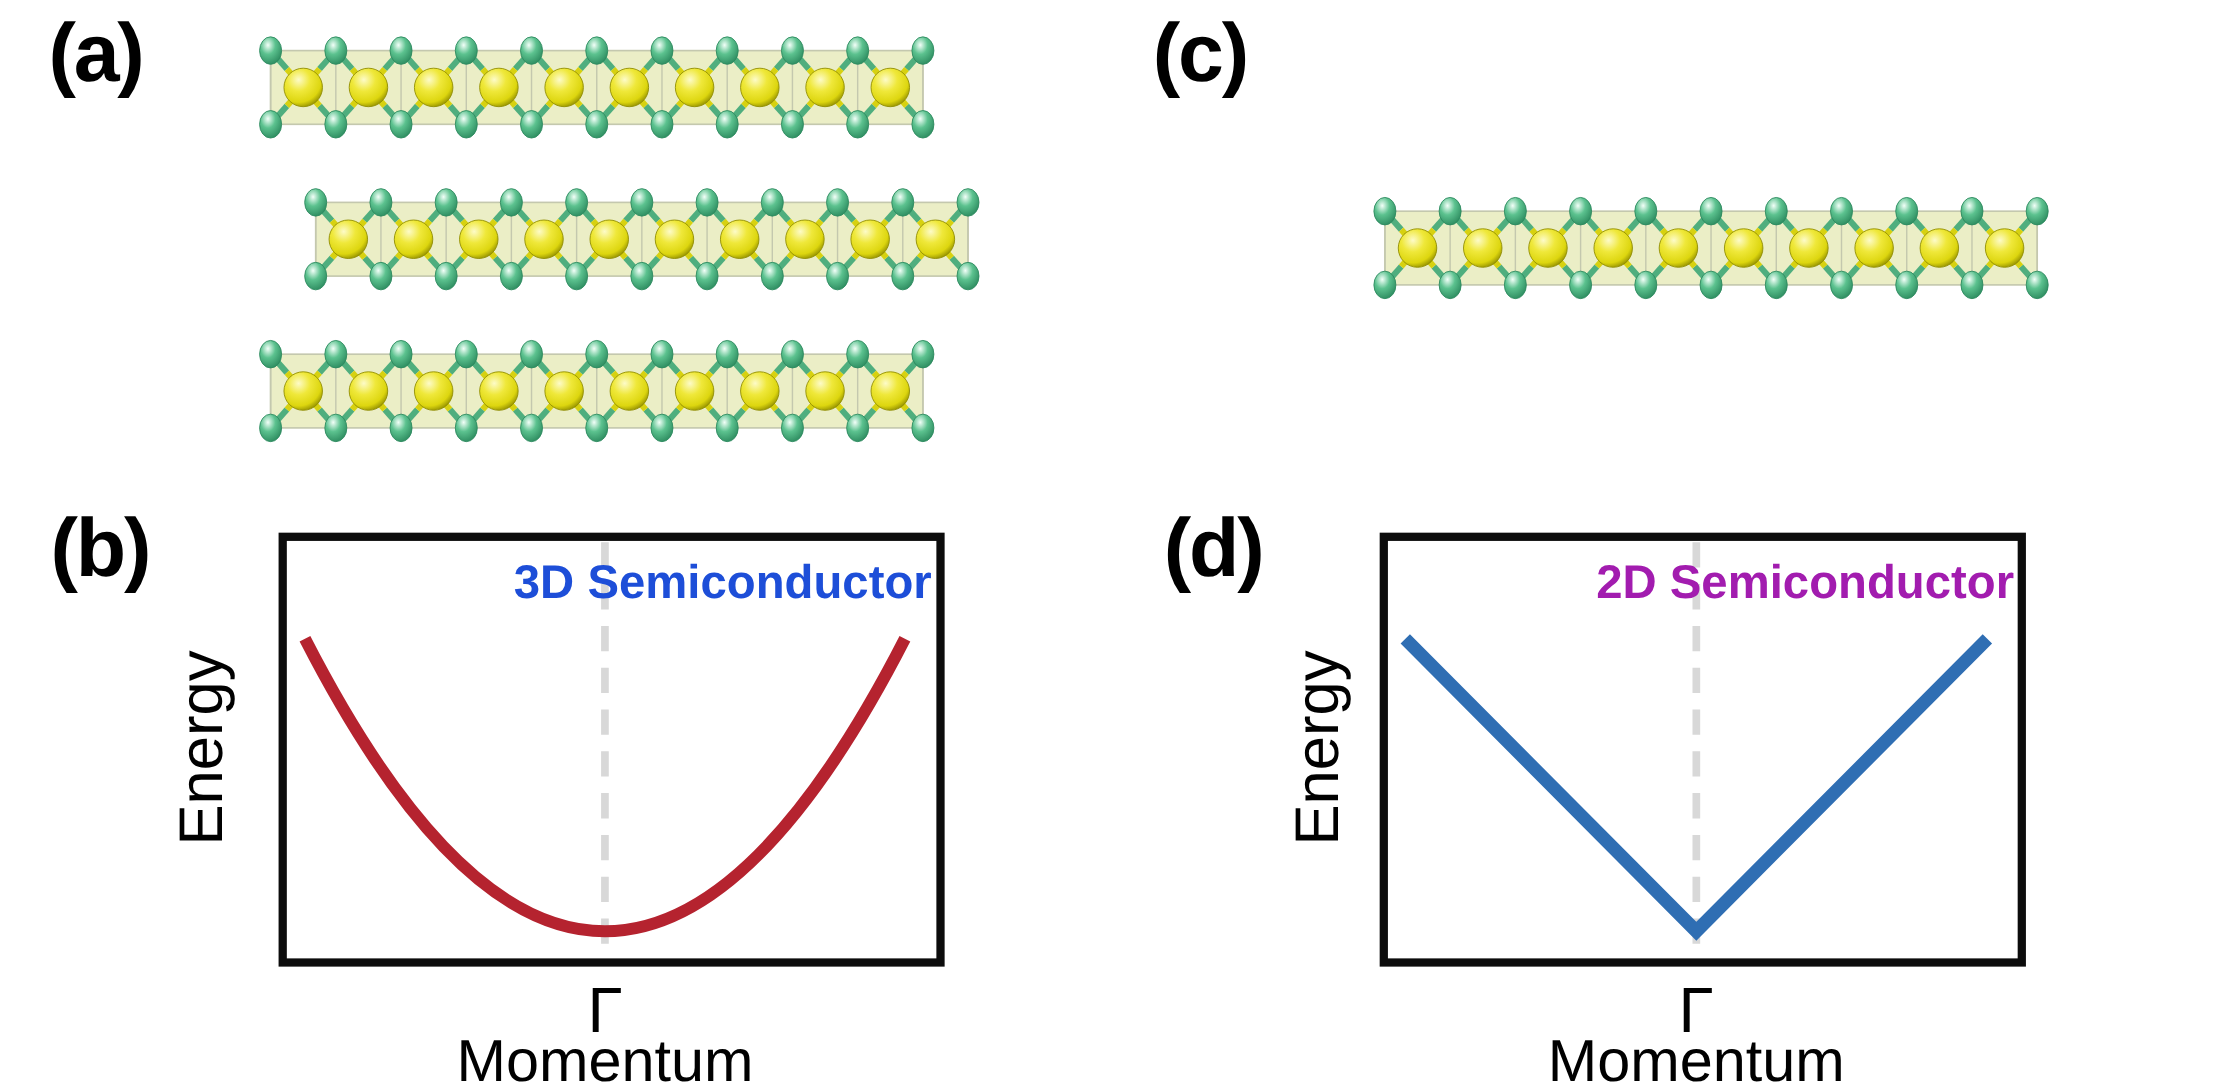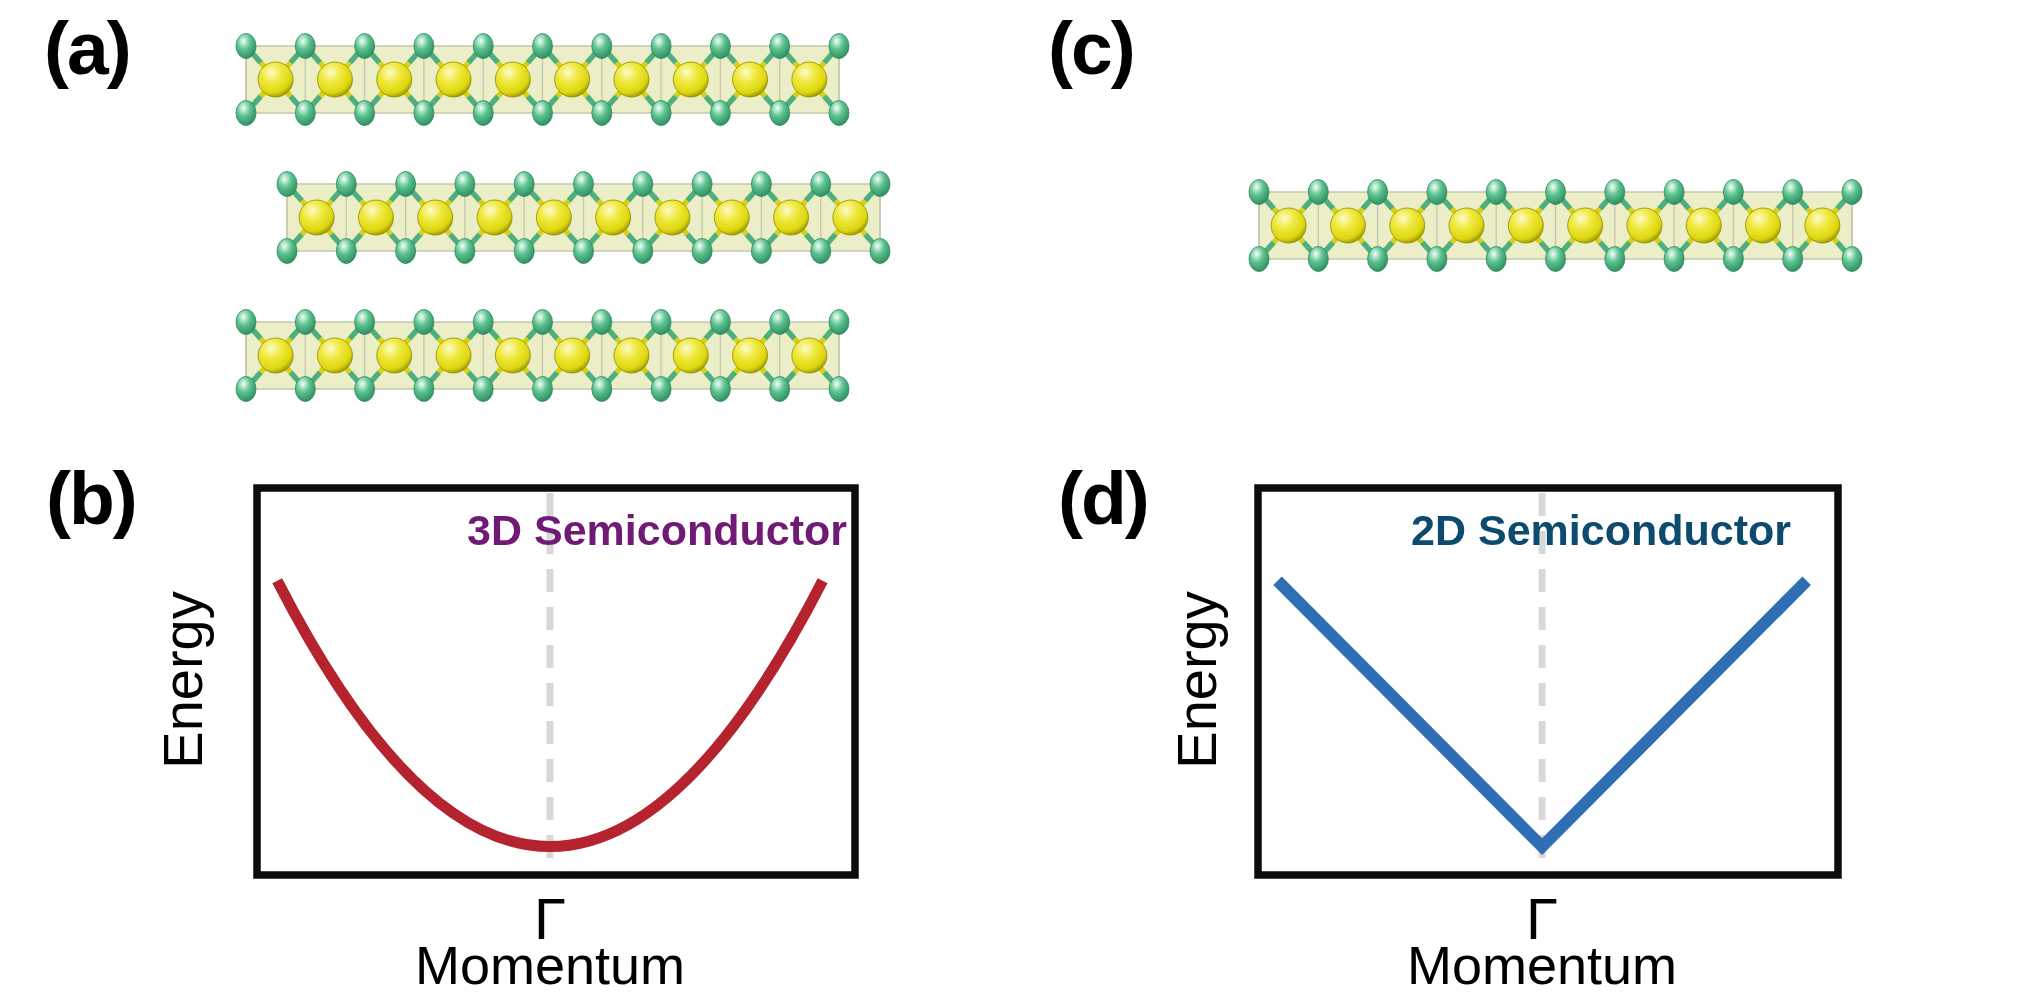--- a/index.html
+++ b/index.html
@@ -543,22 +543,22 @@
         <path d="M 1277.52 580.775 L 1542.12 846.61 L 1806.7199999999998 580.775" fill="none" stroke="#2f6eb3" stroke-width="12" stroke-linecap="butt" stroke-linejoin="miter"></path>
         <rect x="1258" y="488" width="580" height="387" fill="none" stroke="#0c0c0c" stroke-width="7.5"></rect>
       </g>
     </svg>
 
   <div class="panel-label" style="left:44px;top:2px">(a)</div>
   <div class="panel-label" style="left:46px;top:452px">(b)</div>
   <div class="panel-label" style="left:1048px;top:2px">(c)</div>
   <div class="panel-label" style="left:1058px;top:452px">(d)</div>
 
-  <div class="band-annot" style="left: 257px; top: 507px; width: 590px; color: #701a75;">3D Semiconductor</div>
-  <div class="band-annot" style="left: 1214px; top: 507px; width: 577px; color: #0c4a6e;">2D Semiconductor</div>
+  <div class="band-annot" style="left: 257px; top: 507px; width: 590px; color: #1d4ed8;">3D Semiconductor</div>
+  <div class="band-annot" style="left: 1254px; top: 507px; width: 577px; color: #a21caf;">2D Semiconductor</div>
 
   <div class="ylabel" style="left:32px;top:645px">Energy</div>
   <div class="ylabel" style="left:1046px;top:645px">Energy</div>
 
   <div class="gamma-tick" style="left:450px;top:890px">Γ</div>
   <div class="gamma-tick" style="left:1442px;top:890px">Γ</div>
 
   <div class="xlabel" style="left:330px;top:934px">Momentum</div>
   <div class="xlabel" style="left:1322px;top:934px">Momentum</div>
 

